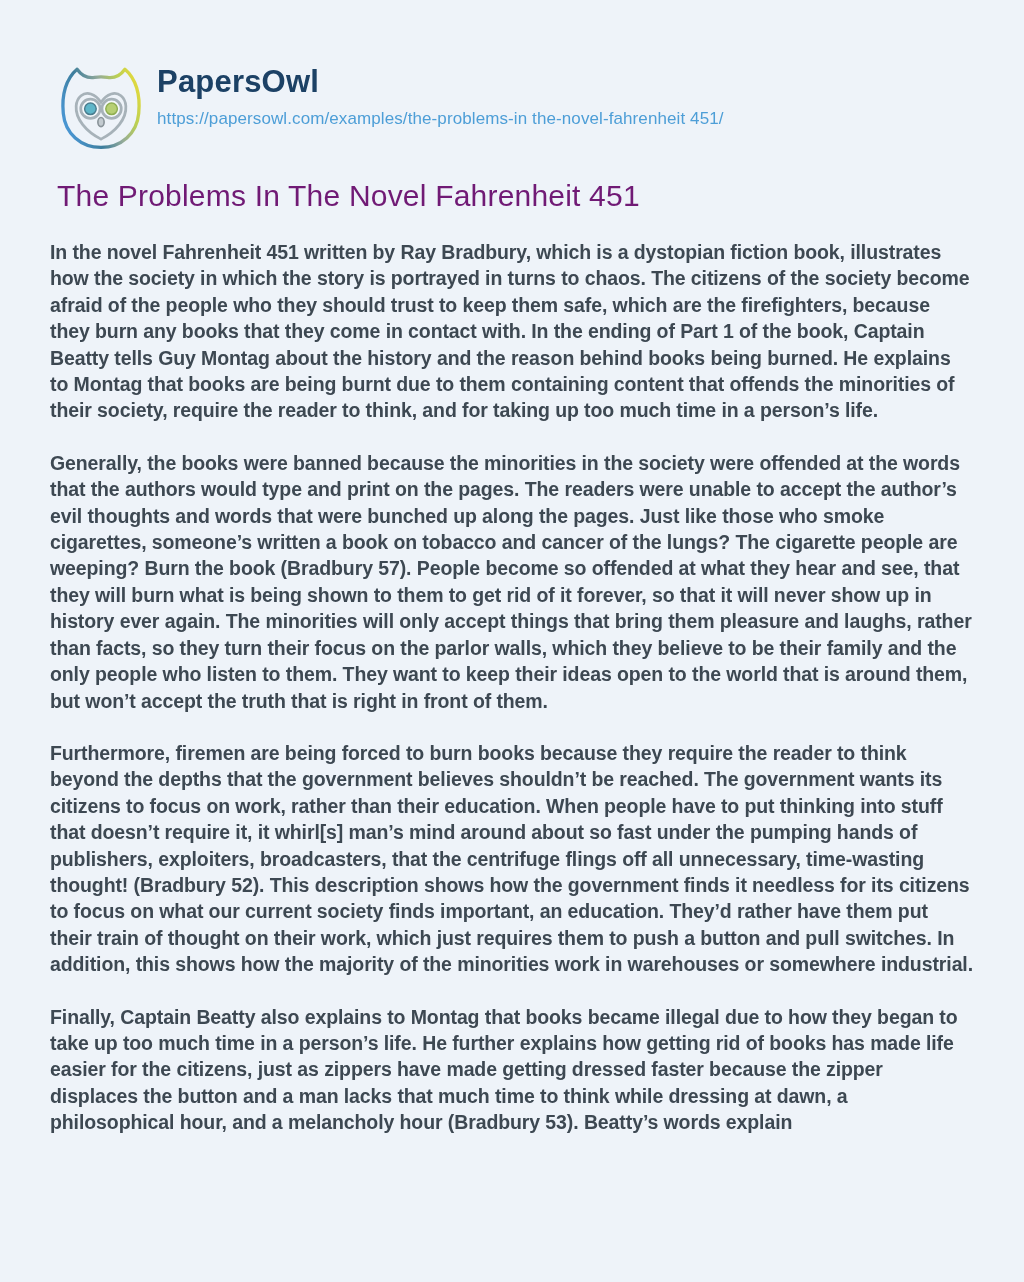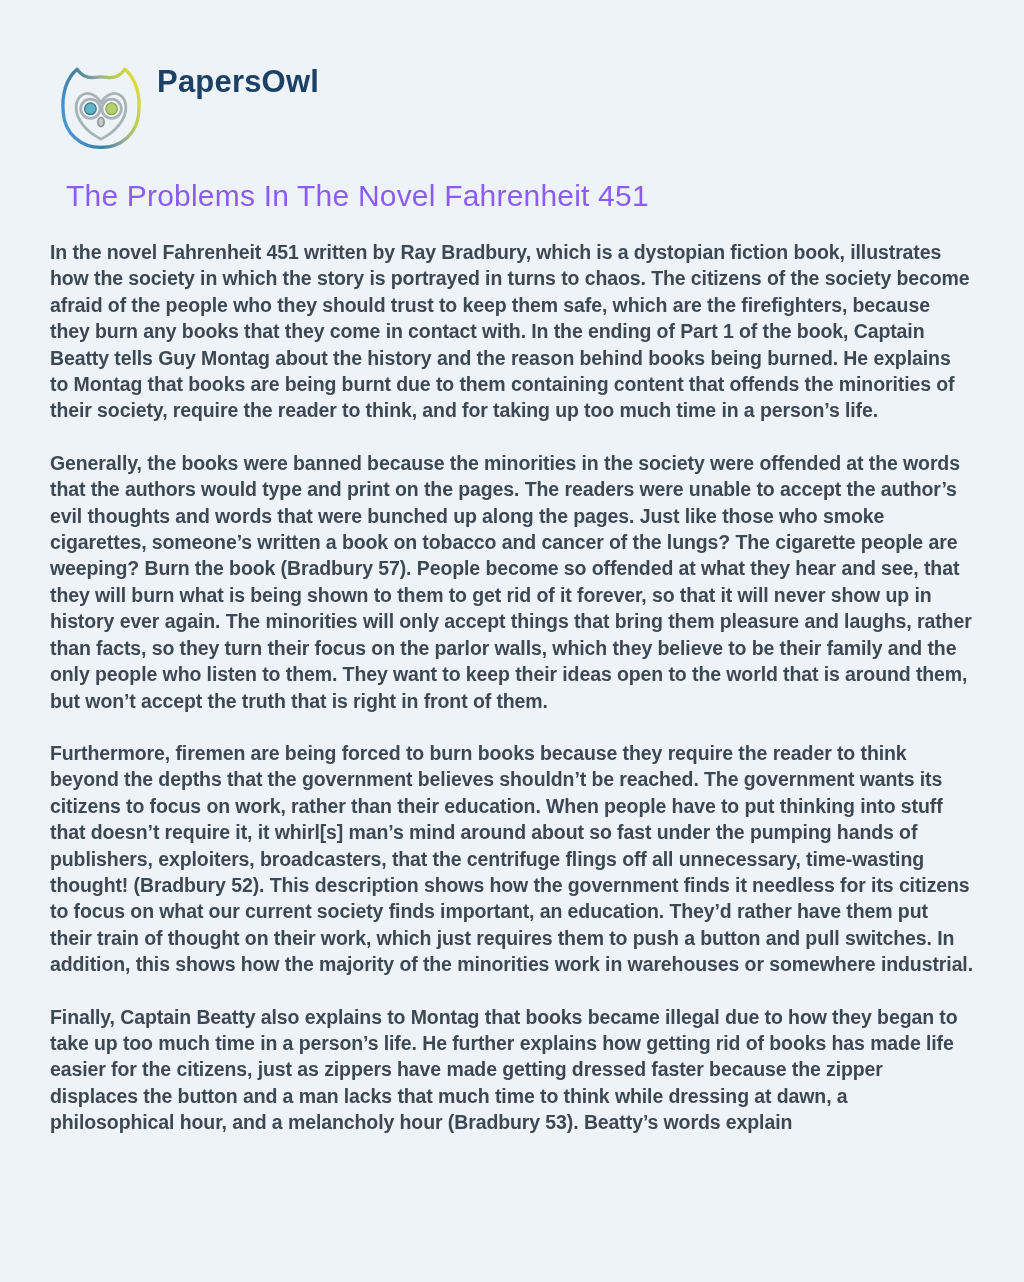--- a/index.html
+++ b/index.html
@@ -49,25 +49,25 @@
   .page-url {
     margin-top: 6px;
     font-size: 17px;
     line-height: 22px;
     color: #4d9ed7;
     letter-spacing: 0.1px;
     cursor: pointer;
   }
   
   .essay-title {
-    margin: 26px 0 0 16px;
+    margin: 26px 0 0 7px;
     font-size: 30px;
     font-weight: 400;
     line-height: 36px;
-    color: #8b5cf6;
+    color: #701a75;
     letter-spacing: 0.2px;
   }
   
   .essay-body {
     margin-top: 25px;
     width: 924px;
     font-weight: bold;
   }
   .essay-body p {
     margin: 0 0 26px 0;
@@ -121,20 +121,21 @@
 
         <circle cx="61.5" cy="53" r="10.5" fill="#f4f8fb" stroke="#a7b2b9" stroke-width="3"></circle>
         <circle cx="61.5" cy="53" r="6.3" fill="#b7cf73" stroke="#8fae52" stroke-width="1.6"></circle>
 
         <ellipse cx="50" cy="67.5" rx="3.4" ry="5" fill="#c3cbd0" stroke="#8a949a" stroke-width="1.8"></ellipse>
       </svg>
     </div>
 
     <div class="header-text">
       <div class="brand-name">PapersOwl</div>
+      <div class="page-url">https://papersowl.com/examples/the-problems-in the-novel-fahrenheit 451/</div>
     </div>
 
   </div>
 
   <h1 class="essay-title">The Problems In The Novel Fahrenheit 451</h1>
 
   <div class="essay-body">
     <p>In the novel Fahrenheit 451 written by Ray Bradbury, which is a dystopian fiction book, illustrates how the society in which the story is portrayed in turns to chaos. The citizens of the society become afraid of the people who they should trust to keep them safe, which are the firefighters, because they burn any books that they come in contact with. In the ending of Part 1 of the book, Captain Beatty tells Guy Montag about the history and the reason behind books being burned. He explains to Montag that books are being burnt due to them containing content that offends the minorities of their society, require the reader to think, and for taking up too much time in a person’s life.</p>
     <p>Generally, the books were banned because the minorities in the society were offended at the words that the authors would type and print on the pages. The readers were unable to accept the author’s evil thoughts and words that were bunched up along the pages. Just like those who smoke cigarettes, someone’s written a book on tobacco and cancer of the lungs? The cigarette people are weeping? Burn the book (Bradbury 57). People become so offended at what they hear and see, that they will burn what is being shown to them to get rid of it forever, so that it will never show up in history ever again. The minorities will only accept things that bring them pleasure and laughs, rather than facts, so they turn their focus on the parlor walls, which they believe to be their family and the only people who listen to them. They want to keep their ideas open to the world that is around them, but won’t accept the truth that is right in front of them.</p>
     <p>Furthermore, firemen are being forced to burn books because they require the reader to think beyond the depths that the government believes shouldn’t be reached. The government wants its citizens to focus on work, rather than their education. When people have to put thinking into stuff that doesn’t require it, it whirl[s] man’s mind around about so fast under the pumping hands of publishers, exploiters, broadcasters, that the centrifuge flings off all unnecessary, time-wasting thought! (Bradbury 52). This description shows how the government finds it needless for its citizens to focus on what our current society finds important, an education. They’d rather have them put their train of thought on their work, which just requires them to push a button and pull switches. In addition, this shows how the majority of the minorities work in warehouses or somewhere industrial.</p>

